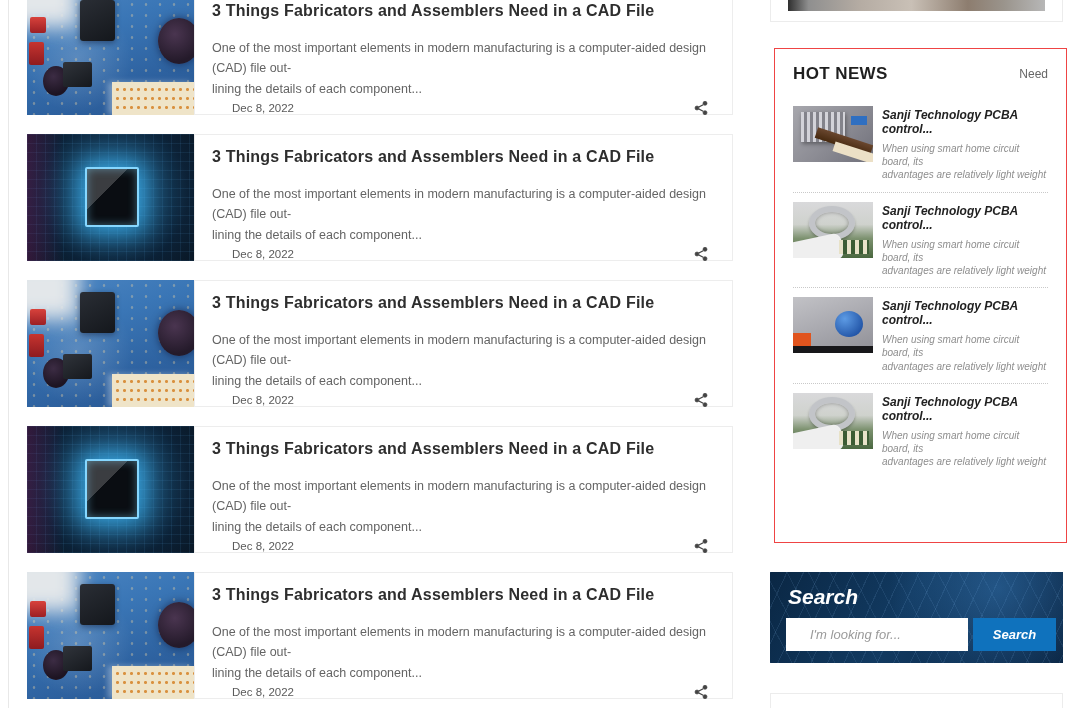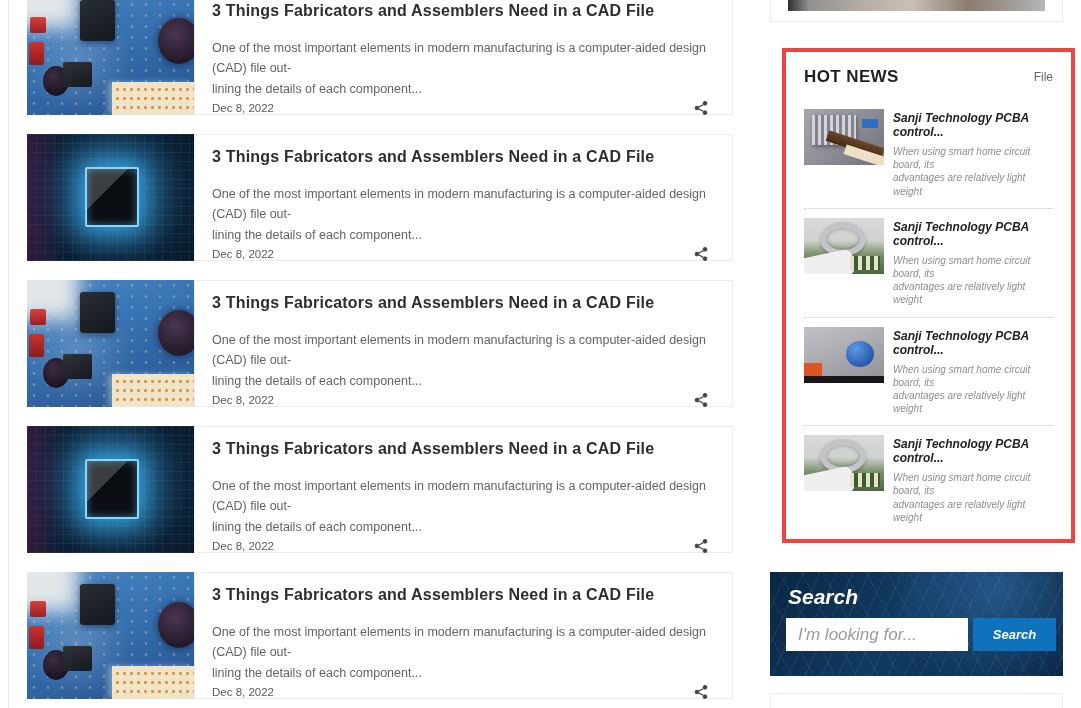--- a/index.html
+++ b/index.html
@@ -13,21 +13,21 @@
   
   .main-col { position:absolute; left:8px; top:-12px; width:725px; }
   .card { display:flex; height:127px; margin-bottom:19px; }
   .card-img { position:relative; flex:none; width:167px; height:127px; margin-left:19px; overflow:hidden; }
   .card-body {
     flex:1; background:#fff; border:1px solid #ededed;
     display:flex; flex-direction:column; padding:13px 22px 14px 17px;
   }
   .card-title { font-size:16px; font-weight:bold; color:#2e2e2e; letter-spacing:.2px; cursor:pointer; }
   .card-excerpt { font-size:12.5px; color:#646464; line-height:1.62; margin-top:18px; }
-  .card-meta { margin-top:auto; display:flex; justify-content:space-between; align-items:center; }
+  .card-meta { margin-top:auto; display:flex; justify-content:space-between; align-items:center;margin-left:20px; }
   .card-date { font-size:11.5px; color:#5a5a5a; }
   .share-btn { width:18px; height:18px; cursor:pointer; display:flex; align-items:center; justify-content:center; }
 
   
   .img-a { background:
       radial-gradient(circle at 30% 55%, rgba(255,255,255,.18), transparent 40%),
       linear-gradient(160deg, #4d86c2 0%, #3a76b6 35%, #2e62a0 70%, #275590 100%); }
   .img-a .dots {
     position:absolute; inset:0;
     background-image: radial-gradient(circle, rgba(235,210,160,.85) 1px, transparent 1.6px);
@@ -60,21 +60,21 @@
     box-shadow:0 0 26px 7px rgba(62,190,255,.75), inset 0 0 10px rgba(130,220,255,.45);
     border-radius:2px;
   }
 
   
   .sidebar { position:absolute; left:770px; top:0; width:293px; }
   .widget-stub-top { position:absolute; top:-30px; left:0; width:293px; height:52px; border:1px solid #ececec; background:#fff; padding:0 17px; }
   .stub-img { width:100%; height:40px;
     background:linear-gradient(90deg,#2f2f2f 0%,#8f8f8f 8%,#b5aca3 28%,#c9c0b6 48%,#8d7d6f 70%,#9a948c 84%,#b7b7b7 100%); }
 
-  .hotnews { position:absolute; top:48px; left:12px; width:293px; height:495px; border:4px solid #ef4444; background:#fff; padding:15px 18px 0; overflow:hidden; }
+  .hotnews { position:absolute; top:48px; left:4px; width:293px; height:495px; border:1px solid #ef4444; background:#fff; padding:15px 18px 0; overflow:hidden; }
   .hn-header { display:flex; justify-content:space-between; align-items:center; margin-bottom:13px; }
   .hn-heading { font-size:17px; font-weight:bold; color:#1f1f1f; letter-spacing:.4px; }
   .hn-more { font-size:12px; color:#666; cursor:pointer; }
   .hn-item { display:flex; padding:9px 0 10px; border-bottom:1px dotted #c9c9c9; cursor:pointer; }
   .hn-item:first-of-type { padding-top:0; }
   .hn-item:last-of-type { border-bottom:none; }
   .hn-thumb { position:relative; flex:none; width:80px; height:56px; margin-right:9px; overflow:hidden; }
   .hn-text { flex:1; padding-top:2px;font-style:italic; }
   .hn-item-title { font-size:12px; font-weight:bold; color:#222; margin-bottom:6px; }
   .hn-item-excerpt { font-size:10px; color:#8e8e8e; line-height:1.32; }
@@ -91,31 +91,31 @@
     border:6px solid #c2c4c8; box-shadow:inset 0 0 4px rgba(0,0,0,.35), 0 2px 3px rgba(0,0,0,.25); }
   .t2 .glove { position:absolute; left:-8px; bottom:-6px; width:58px; height:26px; background:#efefef; transform:rotate(-12deg); border-radius:8px; }
   .t2 .pcb-bits { position:absolute; right:4px; bottom:4px; width:30px; height:14px;
     background:repeating-linear-gradient(90deg,#e8e2c8 0 4px,#3c5c34 4px 8px); }
   .t3 { background:linear-gradient(160deg,#c2c2c6 0%,#ababb1 45%,#8f8f96 100%); }
   .t3 .ball { position:absolute; right:10px; top:14px; width:28px; height:26px; border-radius:50%;
     background:radial-gradient(circle at 35% 30%, #5d9be4, #2356a8 75%); }
   .t3 .orange { position:absolute; left:0; bottom:4px; width:18px; height:16px; background:#e0541e; }
   .t3 .blackbar { position:absolute; left:0; bottom:0; width:100%; height:7px; background:#17171a; }
 
-  .searchbox { position:absolute; top:572px; left:0; width:293px; height:104px; padding:13px 7px 0 16px;
+  .searchbox { position:absolute; top:572px; left:0; width:293px; height:91px; padding:13px 7px 0 16px;
     background:
       radial-gradient(circle at 78% 18%, rgba(70,145,215,.38), transparent 45%),
       repeating-linear-gradient(115deg, rgba(140,190,240,.12) 0 1px, transparent 1px 15px),
       repeating-linear-gradient(62deg, rgba(140,190,240,.10) 0 1px, transparent 1px 19px),
       linear-gradient(120deg,#0a2744 0%,#123a61 45%,#0d2f52 72%,#0a2441 100%);
   }
   .search-title { font-size:21px; font-weight:bold; font-style:italic; color:#fff; margin:0 0 9px 2px; }
   .search-row { display:flex; }
-  .search-input { width:182px; height:33px; border:none; outline:none; padding:0 12px;
-    font-family:"Liberation Sans", sans-serif; font-size:17px; font-style:italic; color:#333; background:#fff; }
+  .search-input { width:182px; height:33px; border:none; outline:none; padding:0 24px;
+    font-family:"Liberation Sans", sans-serif; font-size:13px; font-style:italic; color:#333; background:#fff; }
   .search-input::placeholder { color:#9a9a9a; font-style:italic; }
   .search-btn { width:83px; height:33px; margin-left:5px; border:none; background:#0f72bd; color:#fff;
     font-family:"Liberation Sans", sans-serif; font-size:13px; font-weight:bold; font-style:italic; cursor:pointer; }
 
   .widget-stub-bottom { position:absolute; top:693px; left:0; width:293px; height:40px; border:1px solid #ececec; background:#fff; }
 </style>
 </head>
 <body>
 
 <div class="left-rule"></div>
@@ -264,21 +264,21 @@
 
 <div class="sidebar">
 
   <div class="widget-stub-top">
     <div class="stub-img"></div>
   </div>
 
   <div class="hotnews">
     <div class="hn-header">
       <span class="hn-heading">HOT NEWS</span>
-      <span class="hn-more">File</span>
+      <span class="hn-more">Need</span>
     </div>
 
     <div class="hn-item">
       <div class="hn-thumb t1">
         <div class="fins"></div>
         <div class="slot-brown"></div>
         <div class="slot-cream"></div>
         <div class="blue-bit"></div>
       </div>
       <div class="hn-text">

